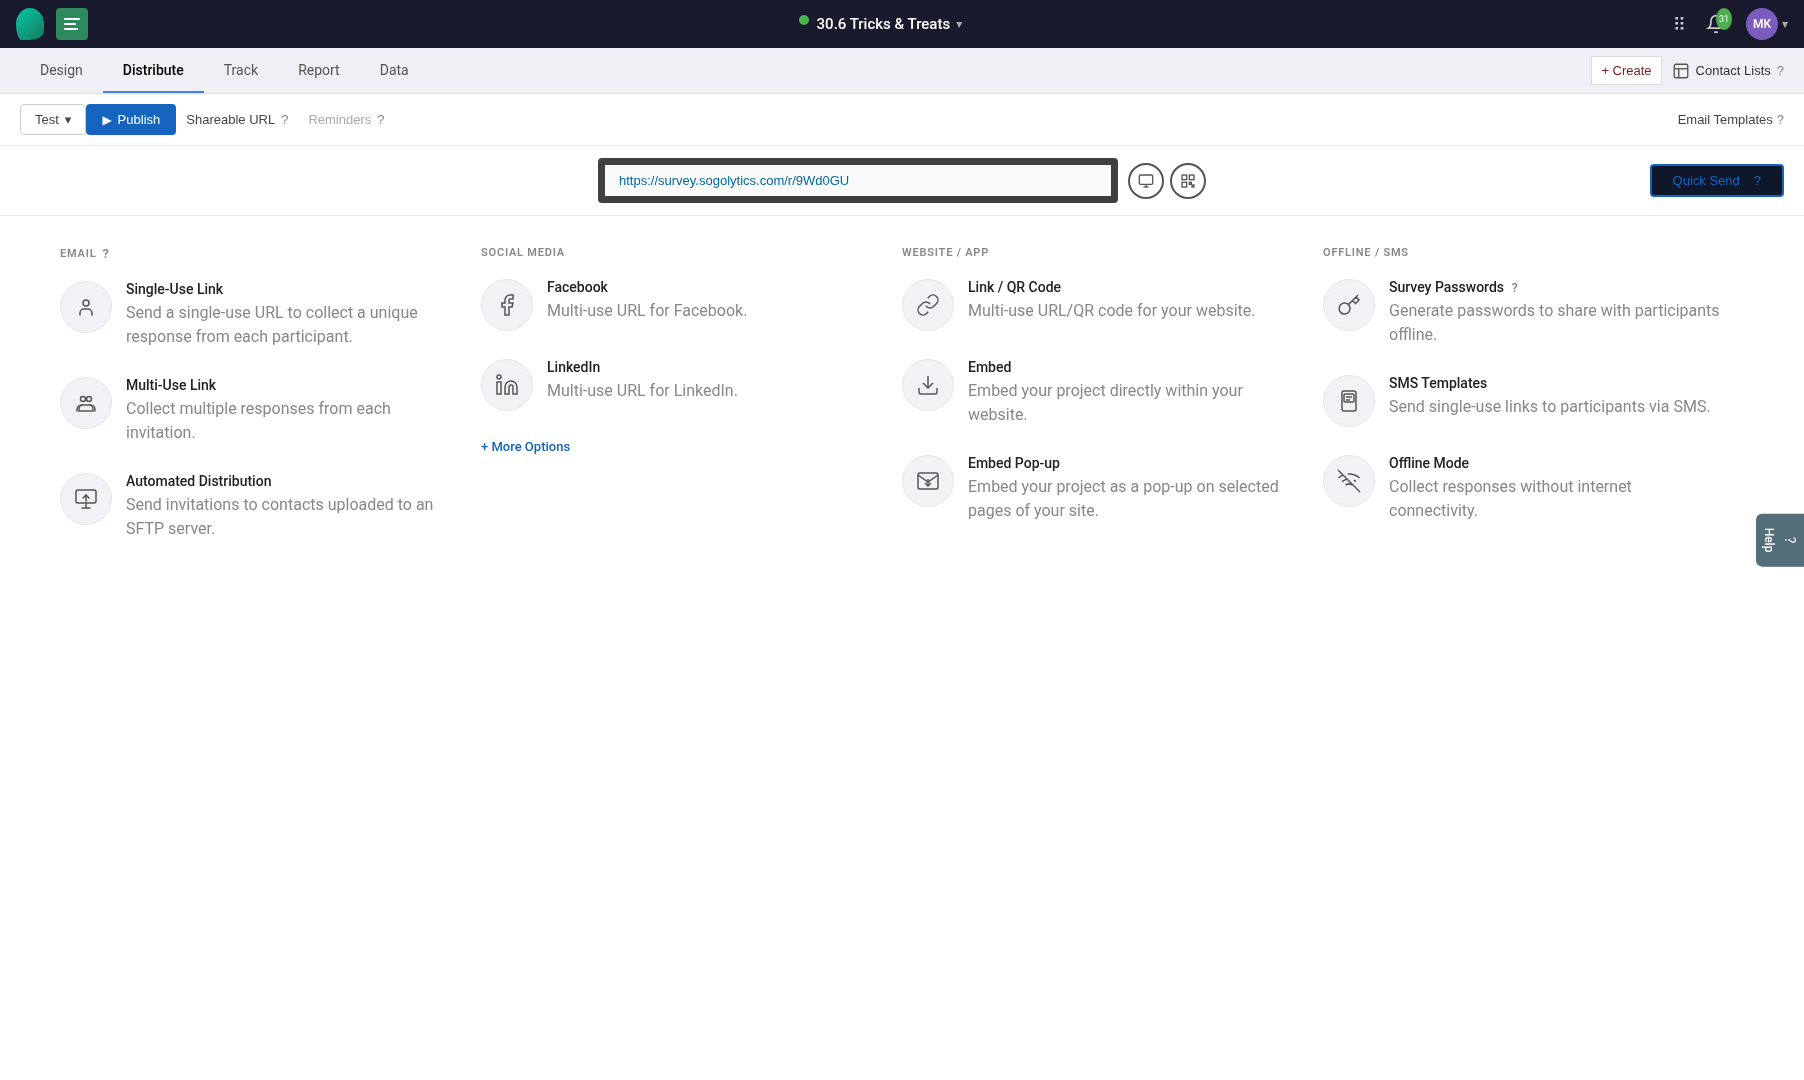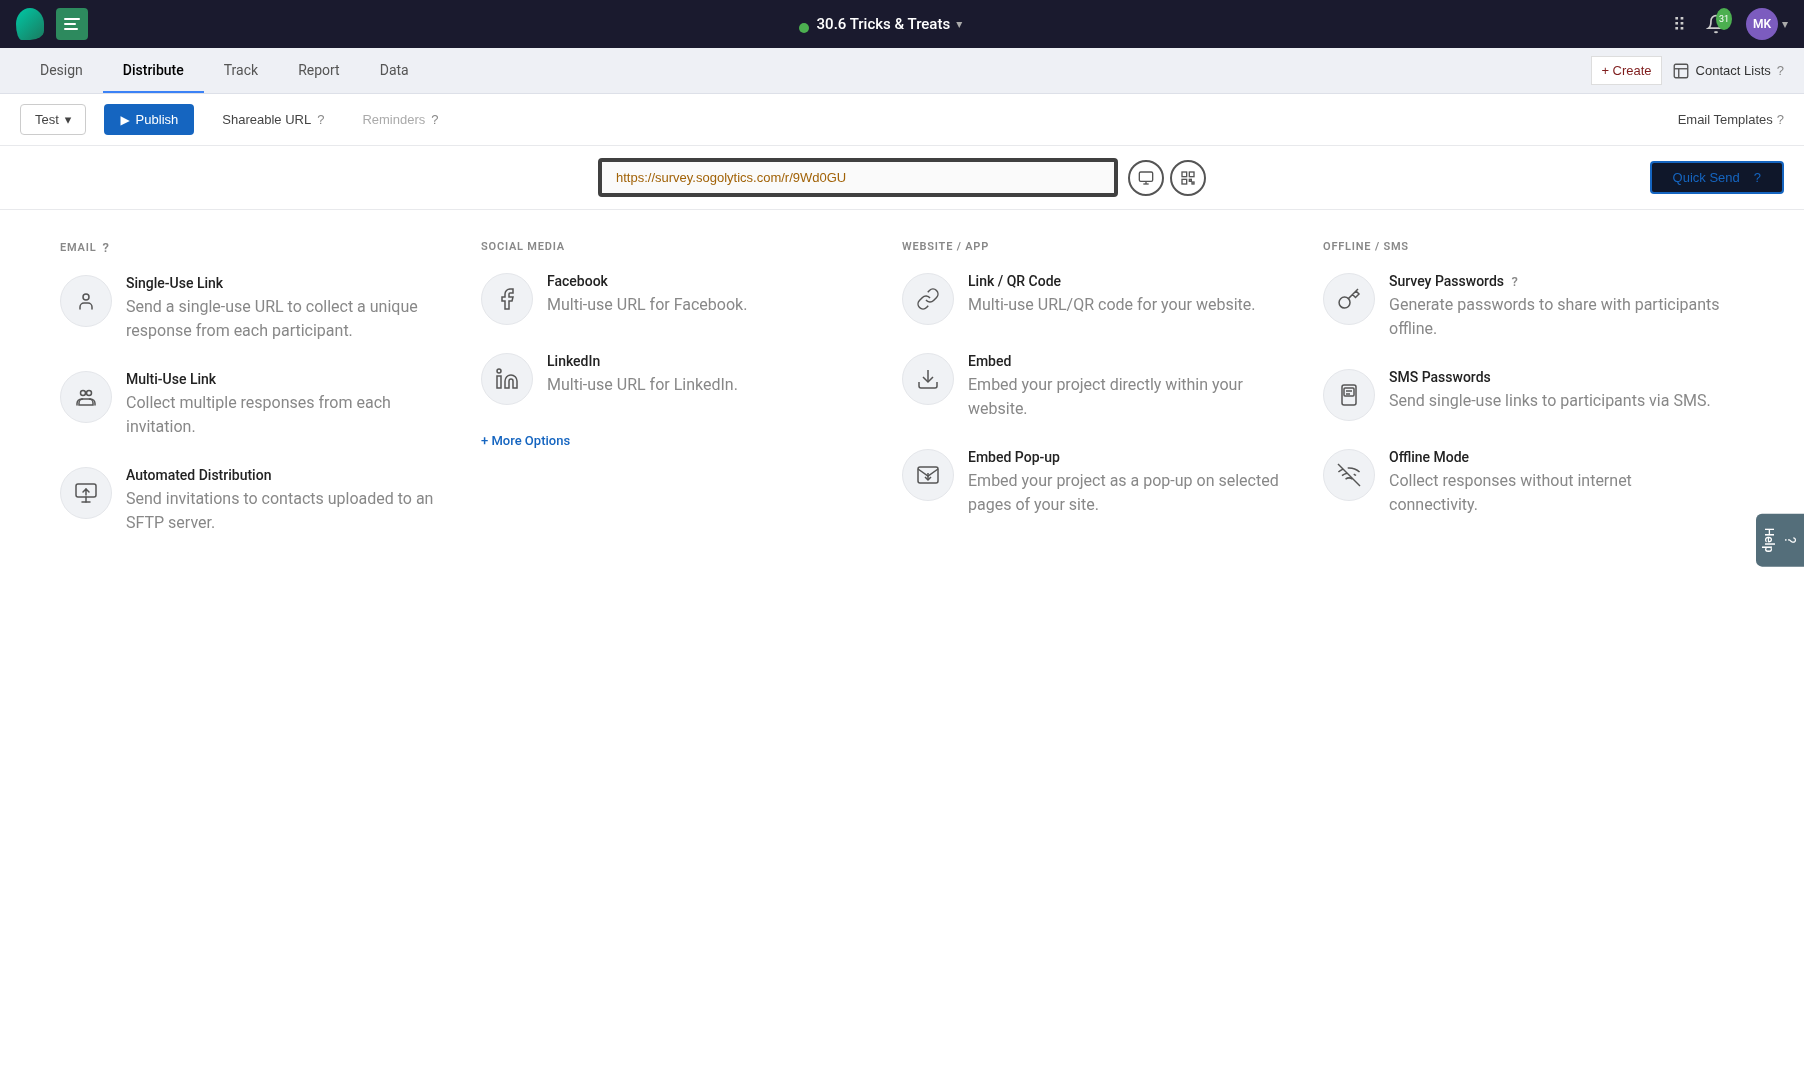--- a/index.html
+++ b/index.html
@@ -27,21 +27,21 @@
       background: #2d8a5e;
       border-radius: 4px;
       display: flex; align-items: center; justify-content: center;
     }
     .logo-doc-lines { display: flex; flex-direction: column; gap: 3px; padding: 6px; }
     .logo-doc-line { background: white; height: 2px; border-radius: 1px; }
     .logo-doc-line:nth-child(1) { width: 16px; }
     .logo-doc-line:nth-child(2) { width: 12px; }
     .logo-doc-line:nth-child(3) { width: 14px; }
 
-    .top-bar-center { display: flex; align-items: flex-end; gap: 8px; color: white; font-size: 15px; font-weight: 500; }
+    .top-bar-center { display: flex; align-items: flex-start; gap: 8px; color: white; font-size: 15px; font-weight: 500; }
     .green-dot { width: 10px; height: 10px; background: #4caf50; border-radius: 50%; }
     .project-name { display: flex; align-items: center; gap: 6px; }
     .chevron-down { font-size: 12px; color: #aaa; }
 
     .top-bar-right { display: flex; align-items: center; gap: 14px; }
     .grid-icon { color: #ccc; font-size: 18px; cursor: pointer; }
     .notif-btn {
       position: relative; width: 32px; height: 32px;
       display: flex; align-items: center; justify-content: center;
       cursor: pointer;
@@ -103,21 +103,21 @@
 
     
     .toolbar {
       background: white;
       padding: 10px 20px;
       display: flex;
       align-items: center;
       justify-content: space-between;
       border-bottom: 1px solid #e8e9ec;
     }
-    .toolbar-left { display: flex; align-items: center; gap: 18px; }
+    .toolbar-left { display: flex; align-items: center; gap: 0; }
     .test-btn {
       background: white; border: 1px solid #ccc;
       padding: 7px 14px; border-radius: 4px;
       display: flex; align-items: center; gap: 6px;
       font-size: 13px; color: #444; cursor: pointer;
     }
     .publish-btn {
       background: #1565c0; border: none;
       padding: 8px 16px; border-radius: 4px;
       display: flex; align-items: center; gap: 6px;
@@ -145,22 +145,22 @@
       background: white;
       padding: 12px 20px;
       display: flex;
       align-items: center;
       justify-content: space-between;
       border-bottom: 1px solid #e8e9ec;
     }
     .url-bar-center { display: flex; align-items: center; gap: 10px; flex: 1; justify-content: center; }
     .url-input {
       width: 520px; padding: 8px 14px;
-      border: 4px solid #404040; border-radius: 4px;
-      font-size: 13px; color: #a16207; background: #fafafa;
+      border: 7px solid #404040; border-radius: 4px;
+      font-size: 13px; color: #0369a1; background: #fafafa;
     }
     .url-icons { display: flex; gap: 6px; }
     .icon-btn-circle {
       width: 36px; height: 36px; border-radius: 50%;
       border: 2px solid #555;
       display: flex; align-items: center; justify-content: center;
       cursor: pointer; color: #555; font-size: 14px;
     }
     .quick-send-btn {
       background: #0f172a; border: 2px solid #1565c0;
@@ -505,21 +505,21 @@
         <div class="dist-icon">
           <svg viewBox="0 0 24 24" width="22" height="22" fill="none" stroke="#555" stroke-width="1.5">
             <rect x="5" y="2" width="14" height="20" rx="2" ry="2"></rect>
             <line x1="12" y1="18" x2="12.01" y2="18"></line>
             <rect x="7" y="5" width="10" height="8" rx="1"></rect>
             <line x1="9" y1="8" x2="15" y2="8"></line>
             <line x1="9" y1="11" x2="13" y2="11"></line>
           </svg>
         </div>
         <div class="dist-text">
-          <h4>SMS Passwords</h4>
+          <h4>SMS Templates</h4>
           <p>Send single-use links to participants via SMS.</p>
         </div>
       </div>
 
       <div class="dist-item">
         <div class="dist-icon">
           <svg viewBox="0 0 24 24" width="22" height="22" fill="none" stroke="#555" stroke-width="1.5">
             <line x1="1" y1="1" x2="23" y2="23"></line>
             <path d="M16.72 11.06A10.94 10.94 0 0 1 19 12.55"></path>
             <path d="M5 12.55a10.94 10.94 0 0 1 5.17-2.39"></path>

